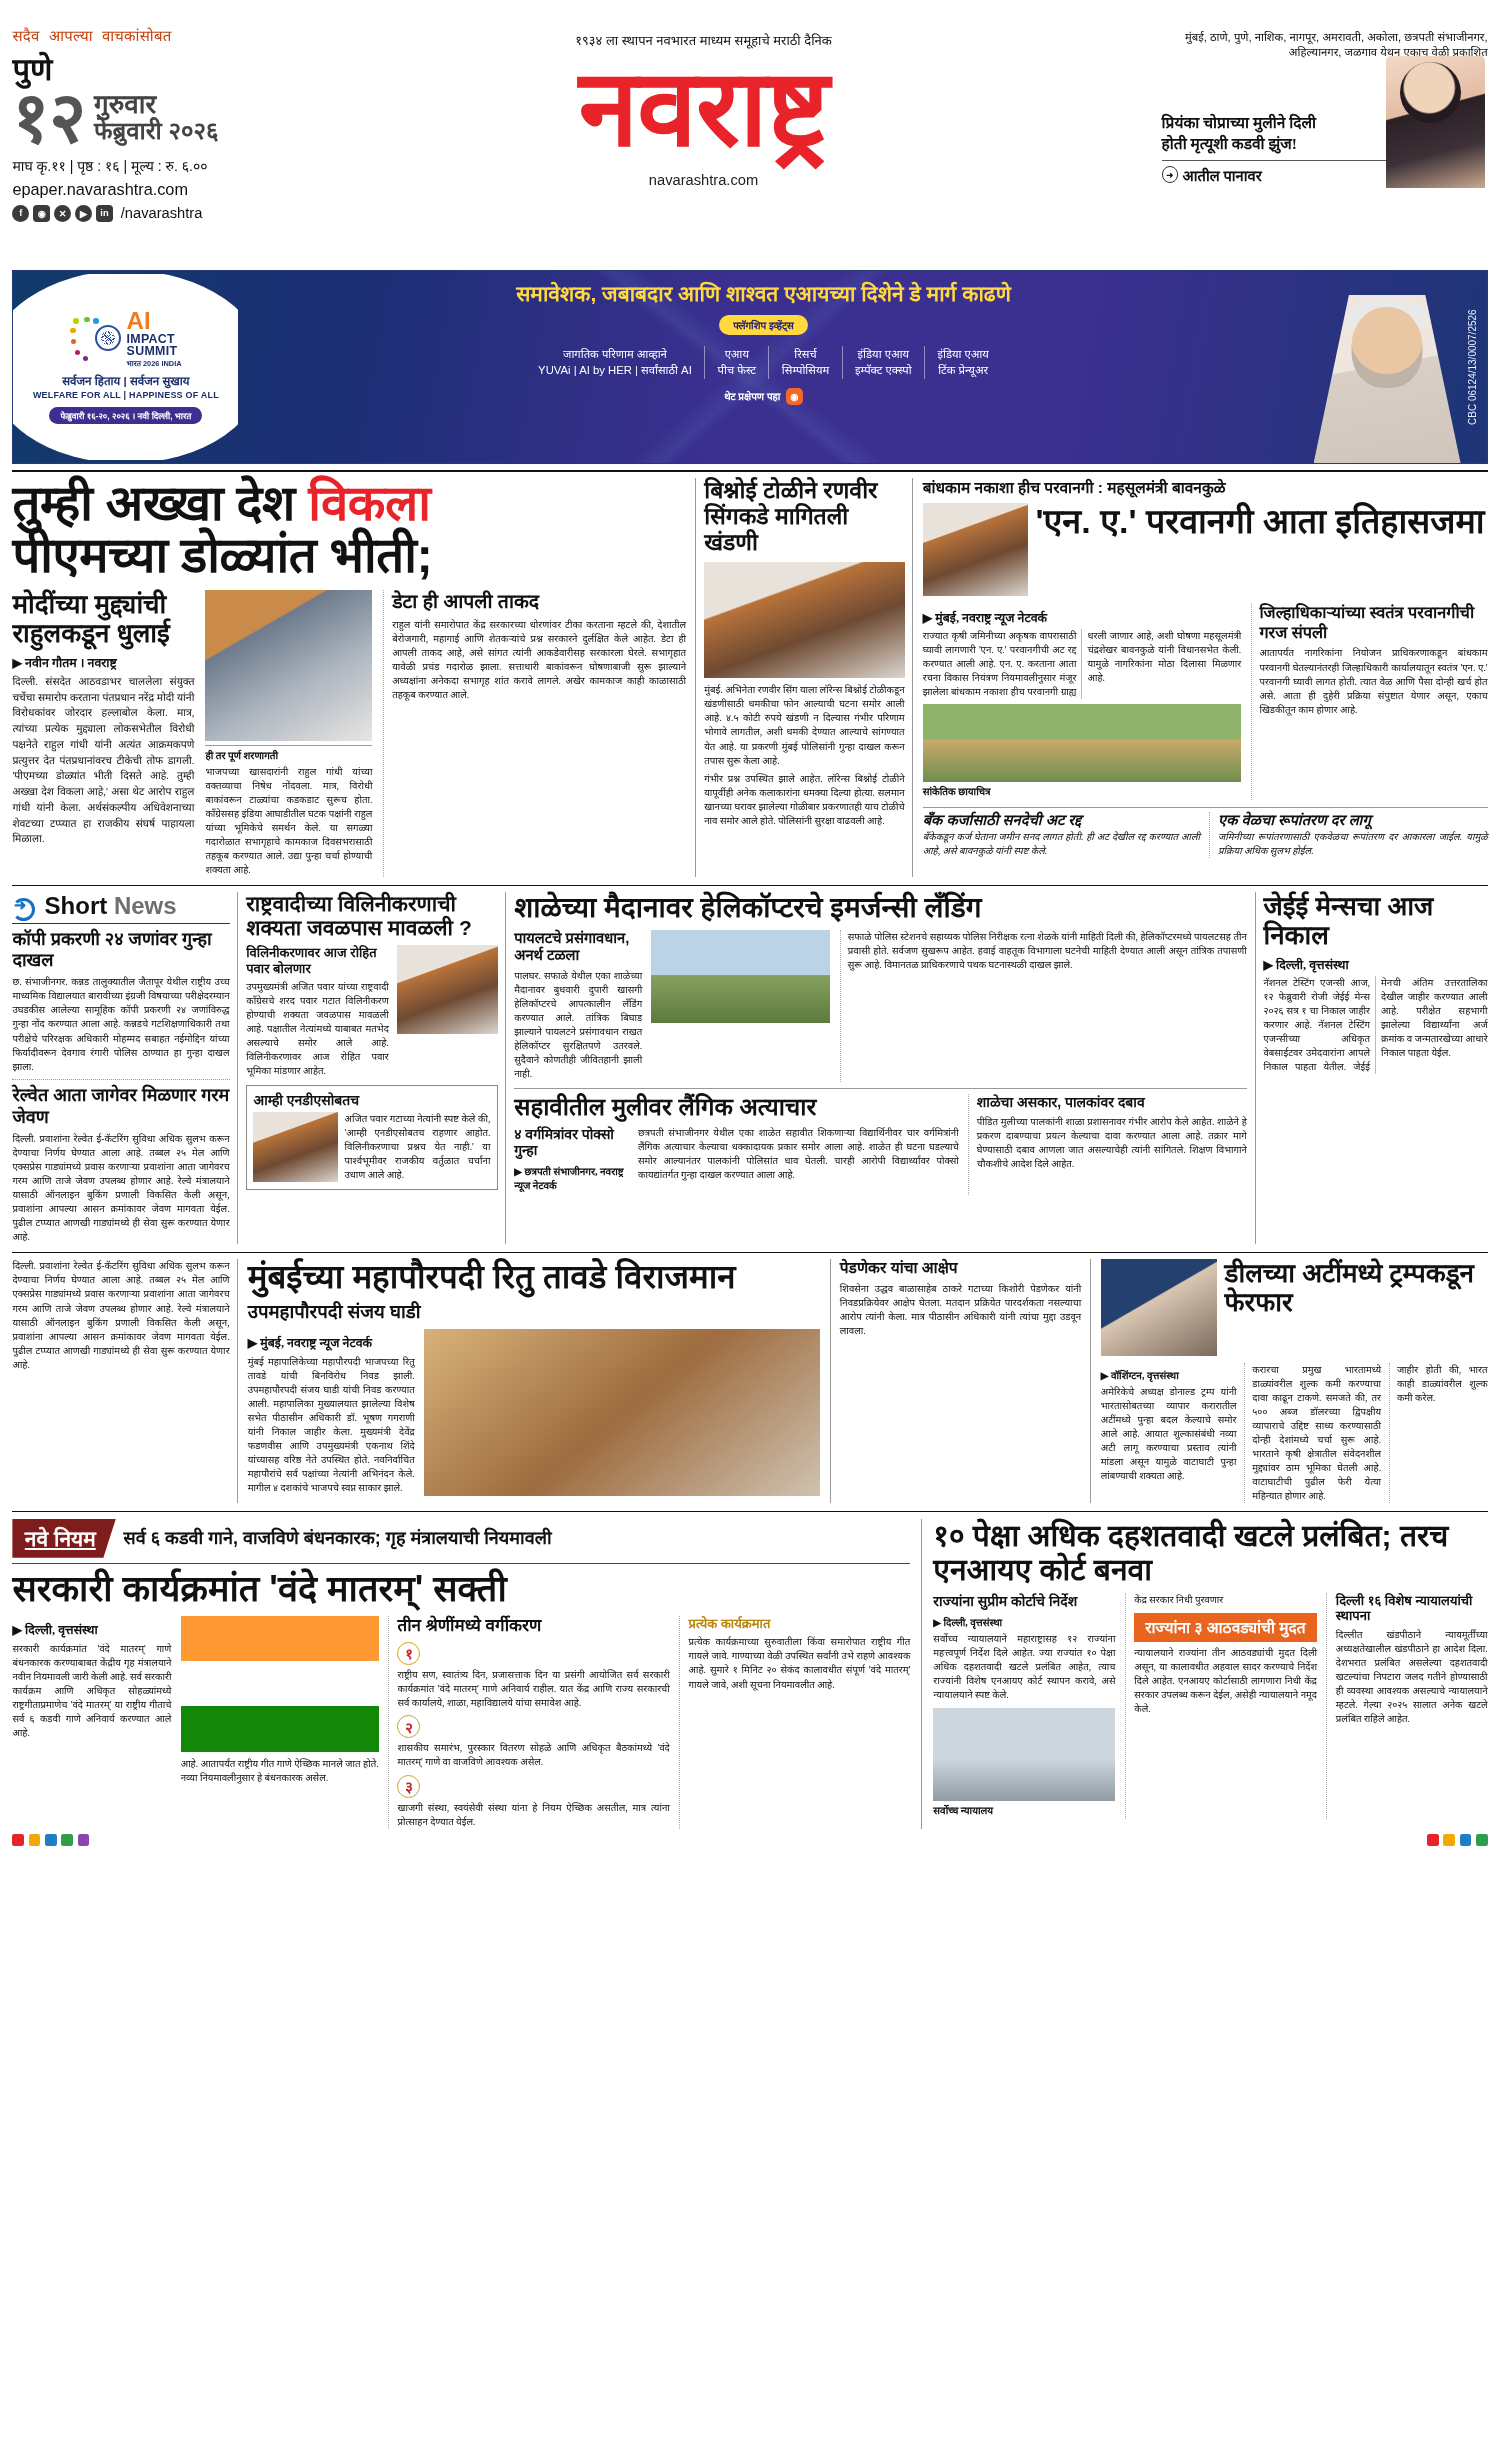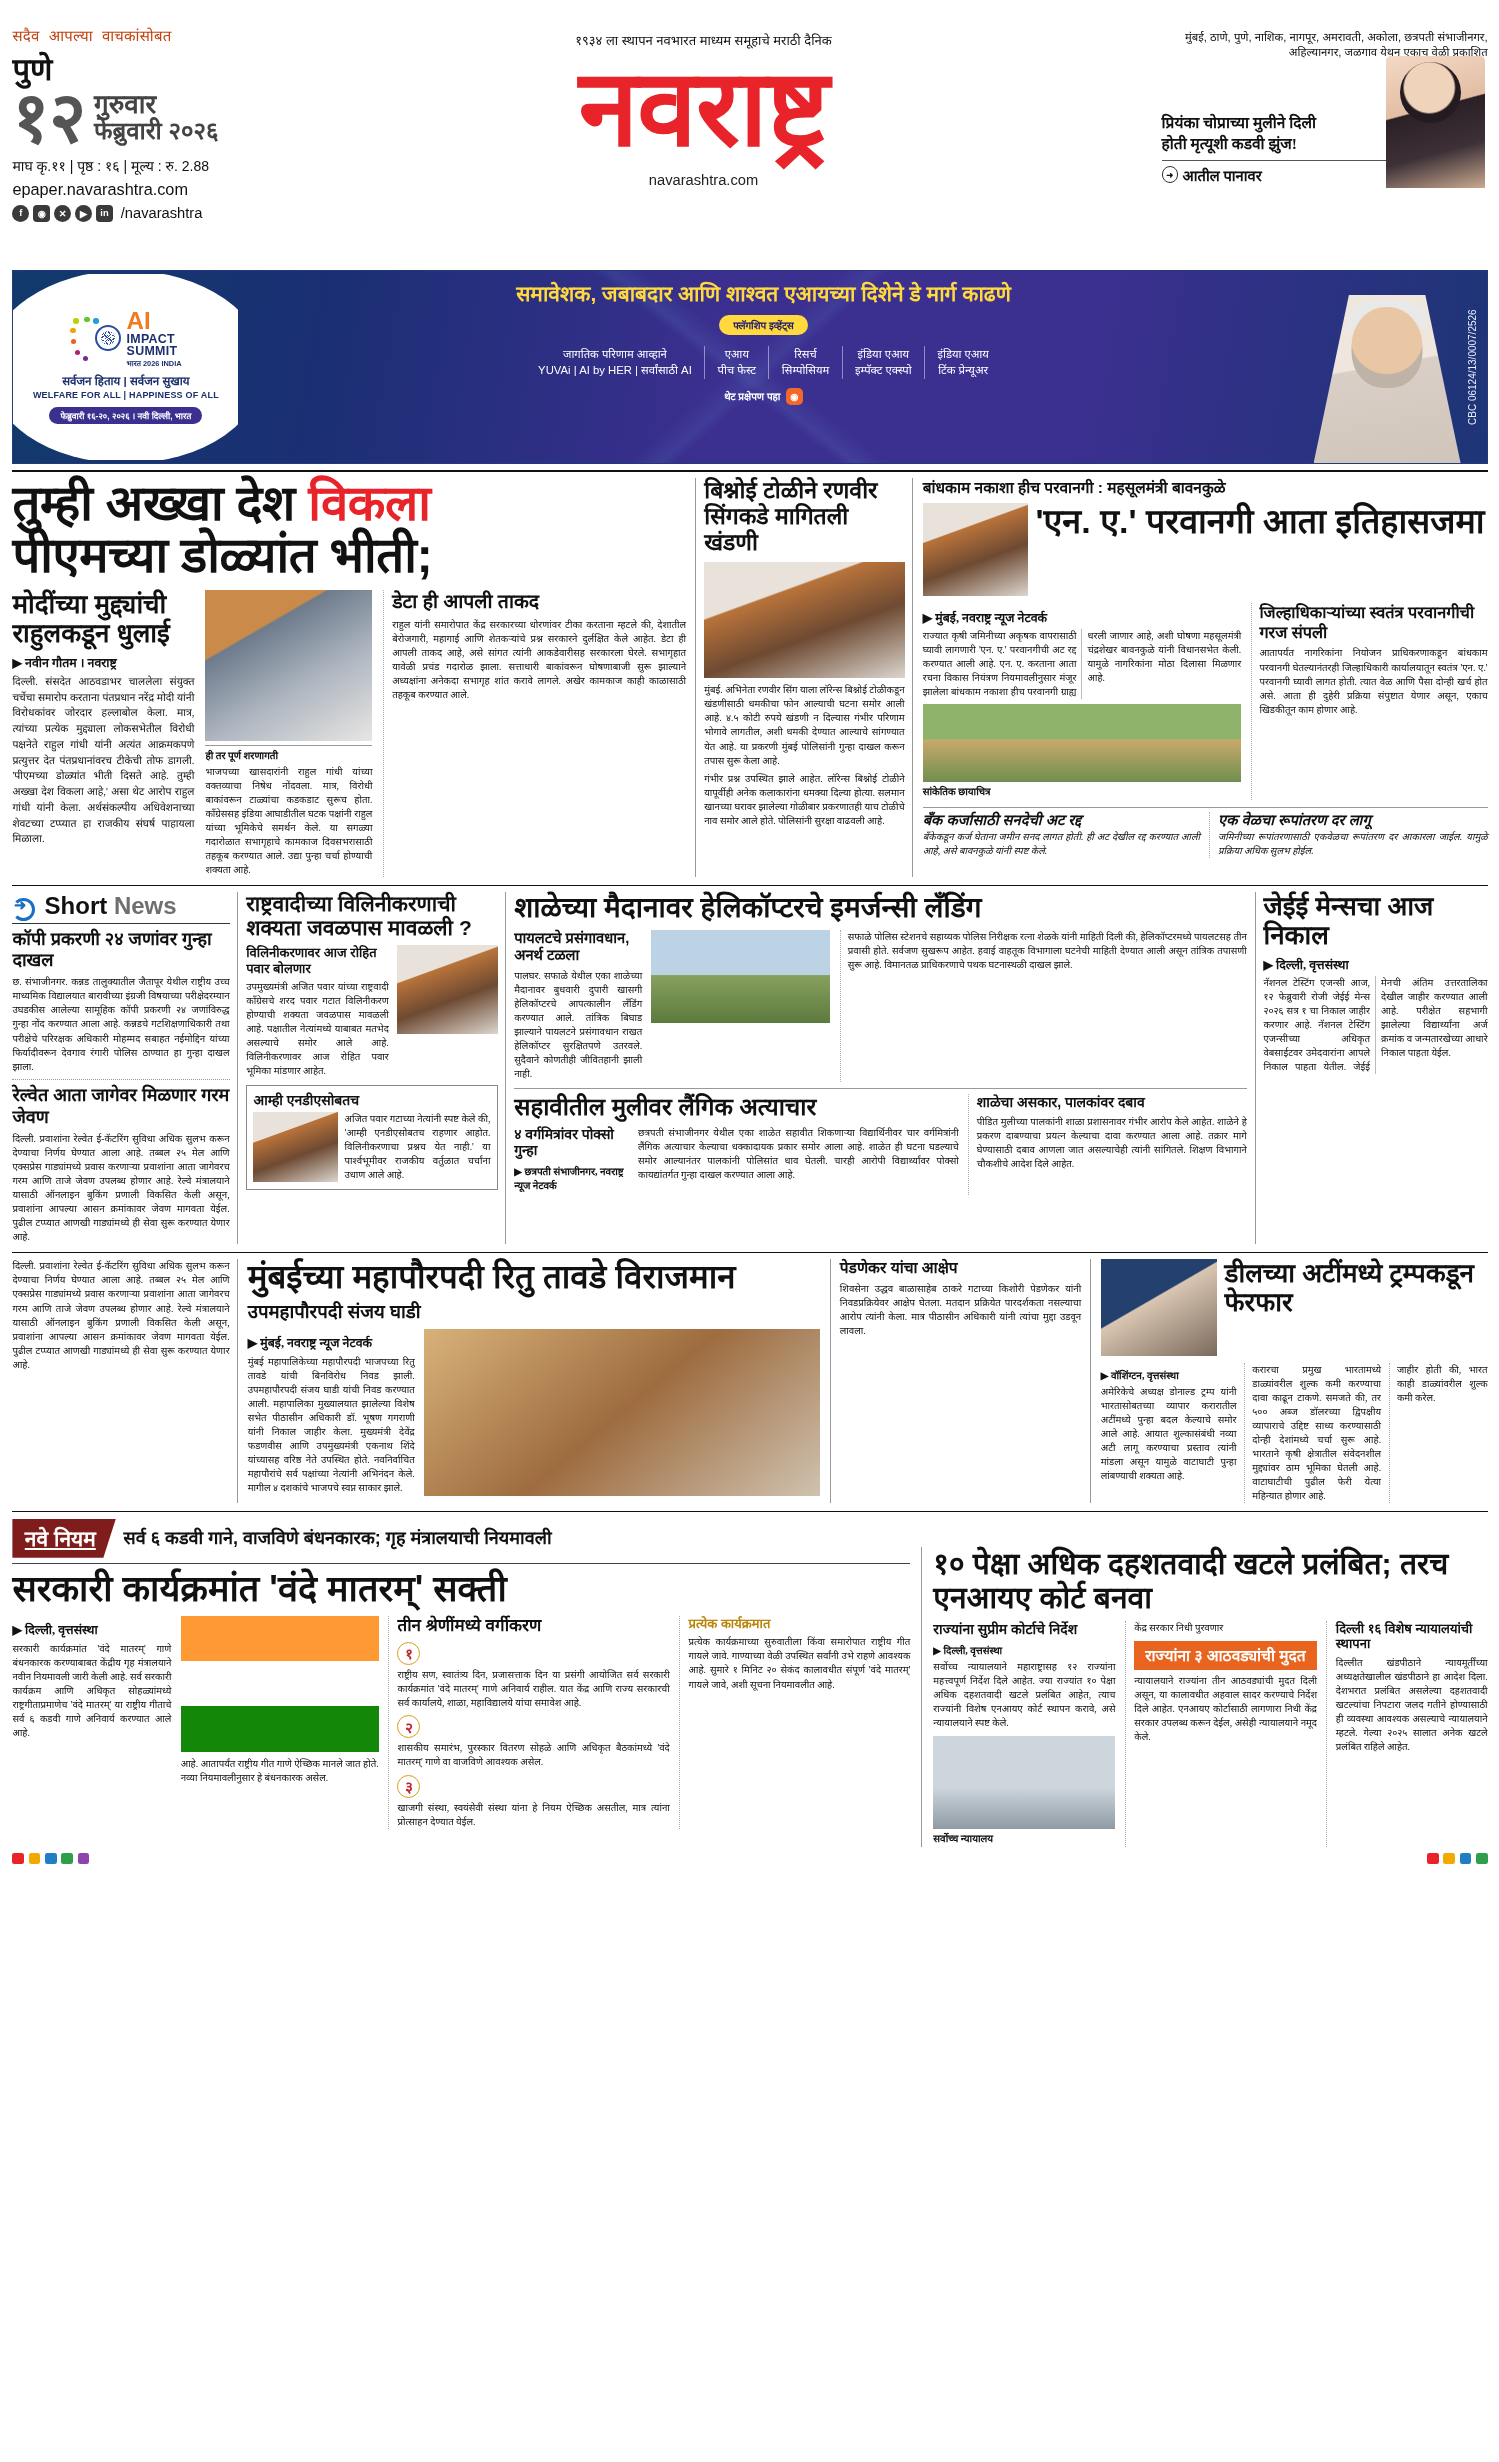--- a/index.html
+++ b/index.html
@@ -148,21 +148,21 @@
     <div class="mh-left">
       <div class="mh-tag">सदैव आपल्या वाचकांसोबत</div>
       <div class="mh-city">पुणे</div>
       <div class="mh-daterow">
         <div class="mh-day">१२</div>
         <div class="mh-dparts">
           <div class="mh-weekday">गुरुवार</div>
           <div class="mh-monthyear">फेब्रुवारी २०२६</div>
         </div>
       </div>
-      <div class="mh-meta">माघ कृ.११ | पृष्ठ : १६  |  मूल्य : रु. 2.88</div>
+      <div class="mh-meta">माघ कृ.११ | पृष्ठ : १६  |  मूल्य : रु. ६.००</div>
       <div class="mh-epaper">epaper.navarashtra.com</div>
       <div class="mh-social">
         <span class="sico">f</span>
         <span class="sico sq">◉</span>
         <span class="sico">✕</span>
         <span class="sico">▶</span>
         <span class="sico sq">in</span>
         <span class="mh-handle">/navarashtra</span>
       </div>
     </div>
@@ -490,21 +490,21 @@
         </div>
         <div style="flex:.82;" class="dotsep">
           <div style="padding-left:8.5px;">
             <div class="h-kick" style="font-size:13px;color:#b8860b;">प्रत्येक कार्यक्रमात</div>
             <div class="tiny" style="margin-top:3.9px;">प्रत्येक कार्यक्रमाच्या सुरुवातीला किंवा समारोपात राष्ट्रीय गीत गायले जावे. गाण्याच्या वेळी उपस्थित सर्वांनी उभे राहणे आवश्यक आहे. सुमारे १ मिनिट २० सेकंद कालावधीत संपूर्ण 'वंदे मातरम्' गायले जावे, अशी सूचना नियमावलीत आहे.</div>
           </div>
         </div>
       </div>
     </div>
 
-    <div class="vline" style="flex:1;padding-left:11px;margin-top:28px;">
+    <div class="vline" style="flex:1;padding-left:11px;">
       <div class="h-sec" style="font-size:30px;">१० पेक्षा अधिक दहशतवादी खटले प्रलंबित; तरच एनआयए कोर्ट बनवा</div>
       <div style="display:flex;gap:9.3px;margin-top:7px;">
         <div style="flex:1;">
           <div class="h-kick" style="font-size:14px;">राज्यांना सुप्रीम कोर्टाचे निर्देश</div>
           <div class="byline" style="font-size:10px;">▶ दिल्ली, वृत्तसंस्था</div>
           <div class="tiny">सर्वोच्च न्यायालयाने महाराष्ट्रासह १२ राज्यांना महत्त्वपूर्ण निर्देश दिले आहेत. ज्या राज्यांत १० पेक्षा अधिक दहशतवादी खटले प्रलंबित आहेत, त्याच राज्यांनी विशेष एनआयए कोर्ट स्थापन करावे, असे न्यायालयाने स्पष्ट केले.</div>
           <div class="photo court" style="height:93px;margin-top:5.4px;"></div>
           <div class="capbar">सर्वोच्च न्यायालय</div>
         </div>
         <div style="flex:1.05;" class="dotsep">

